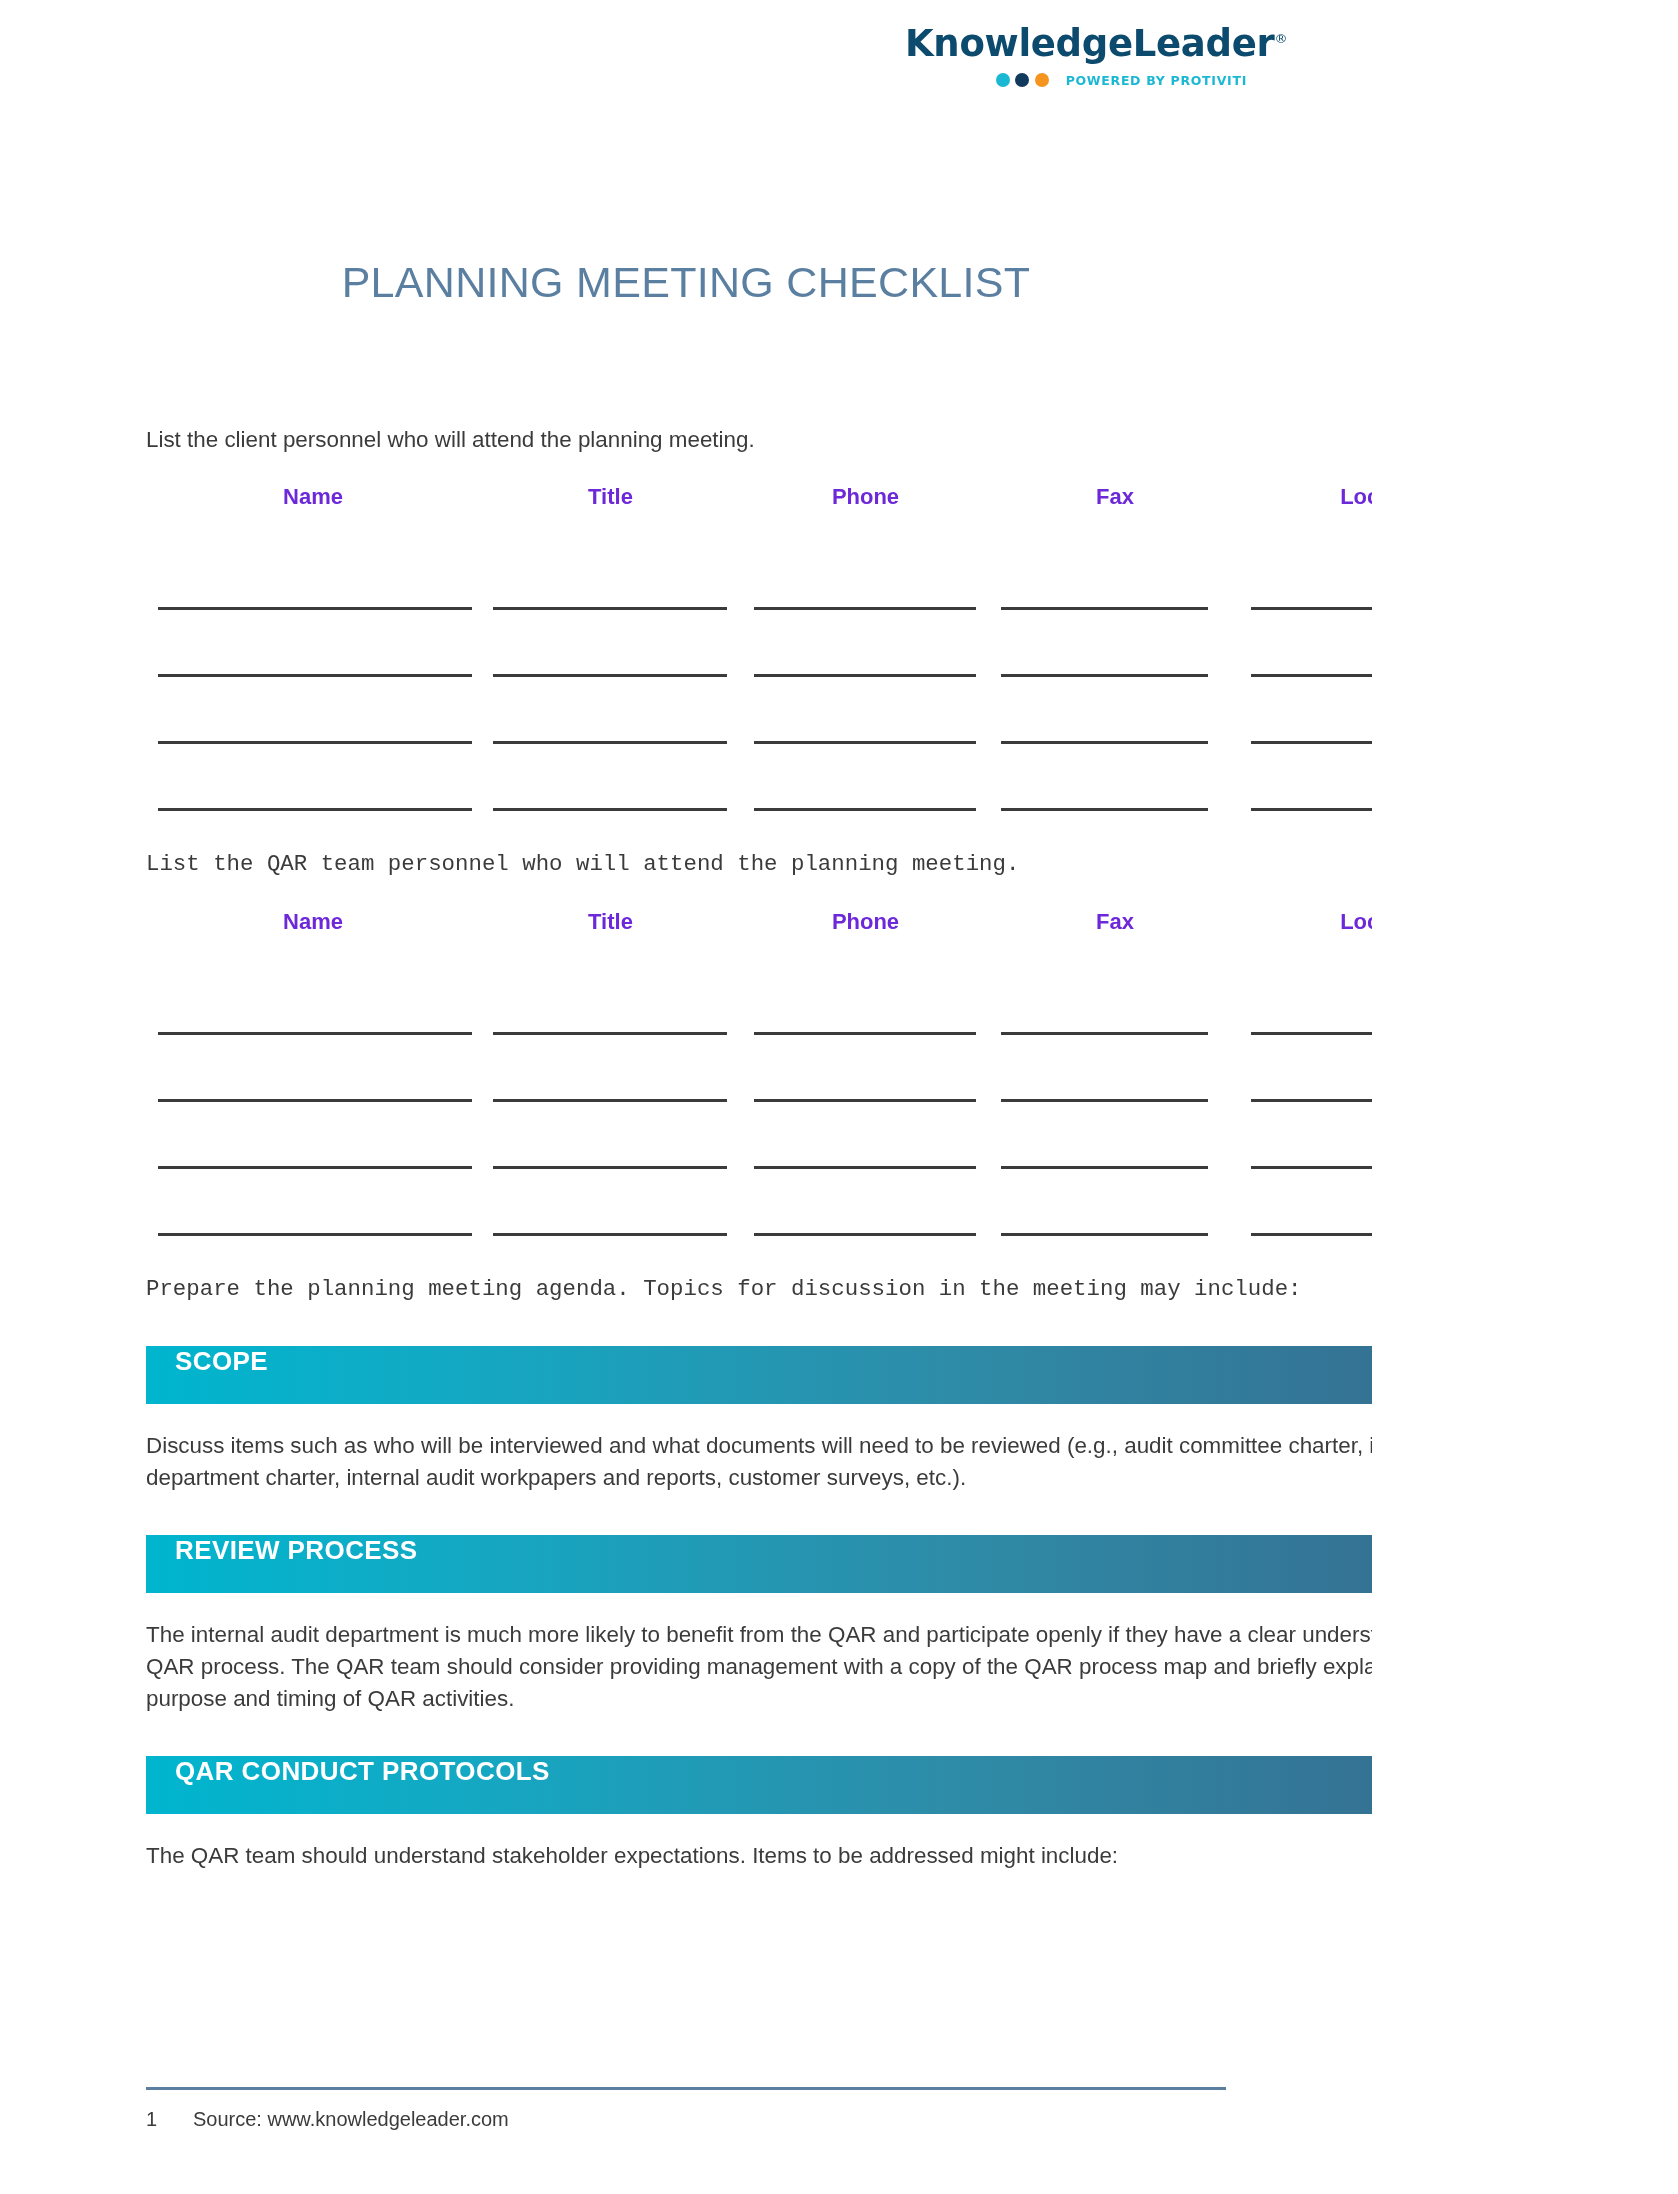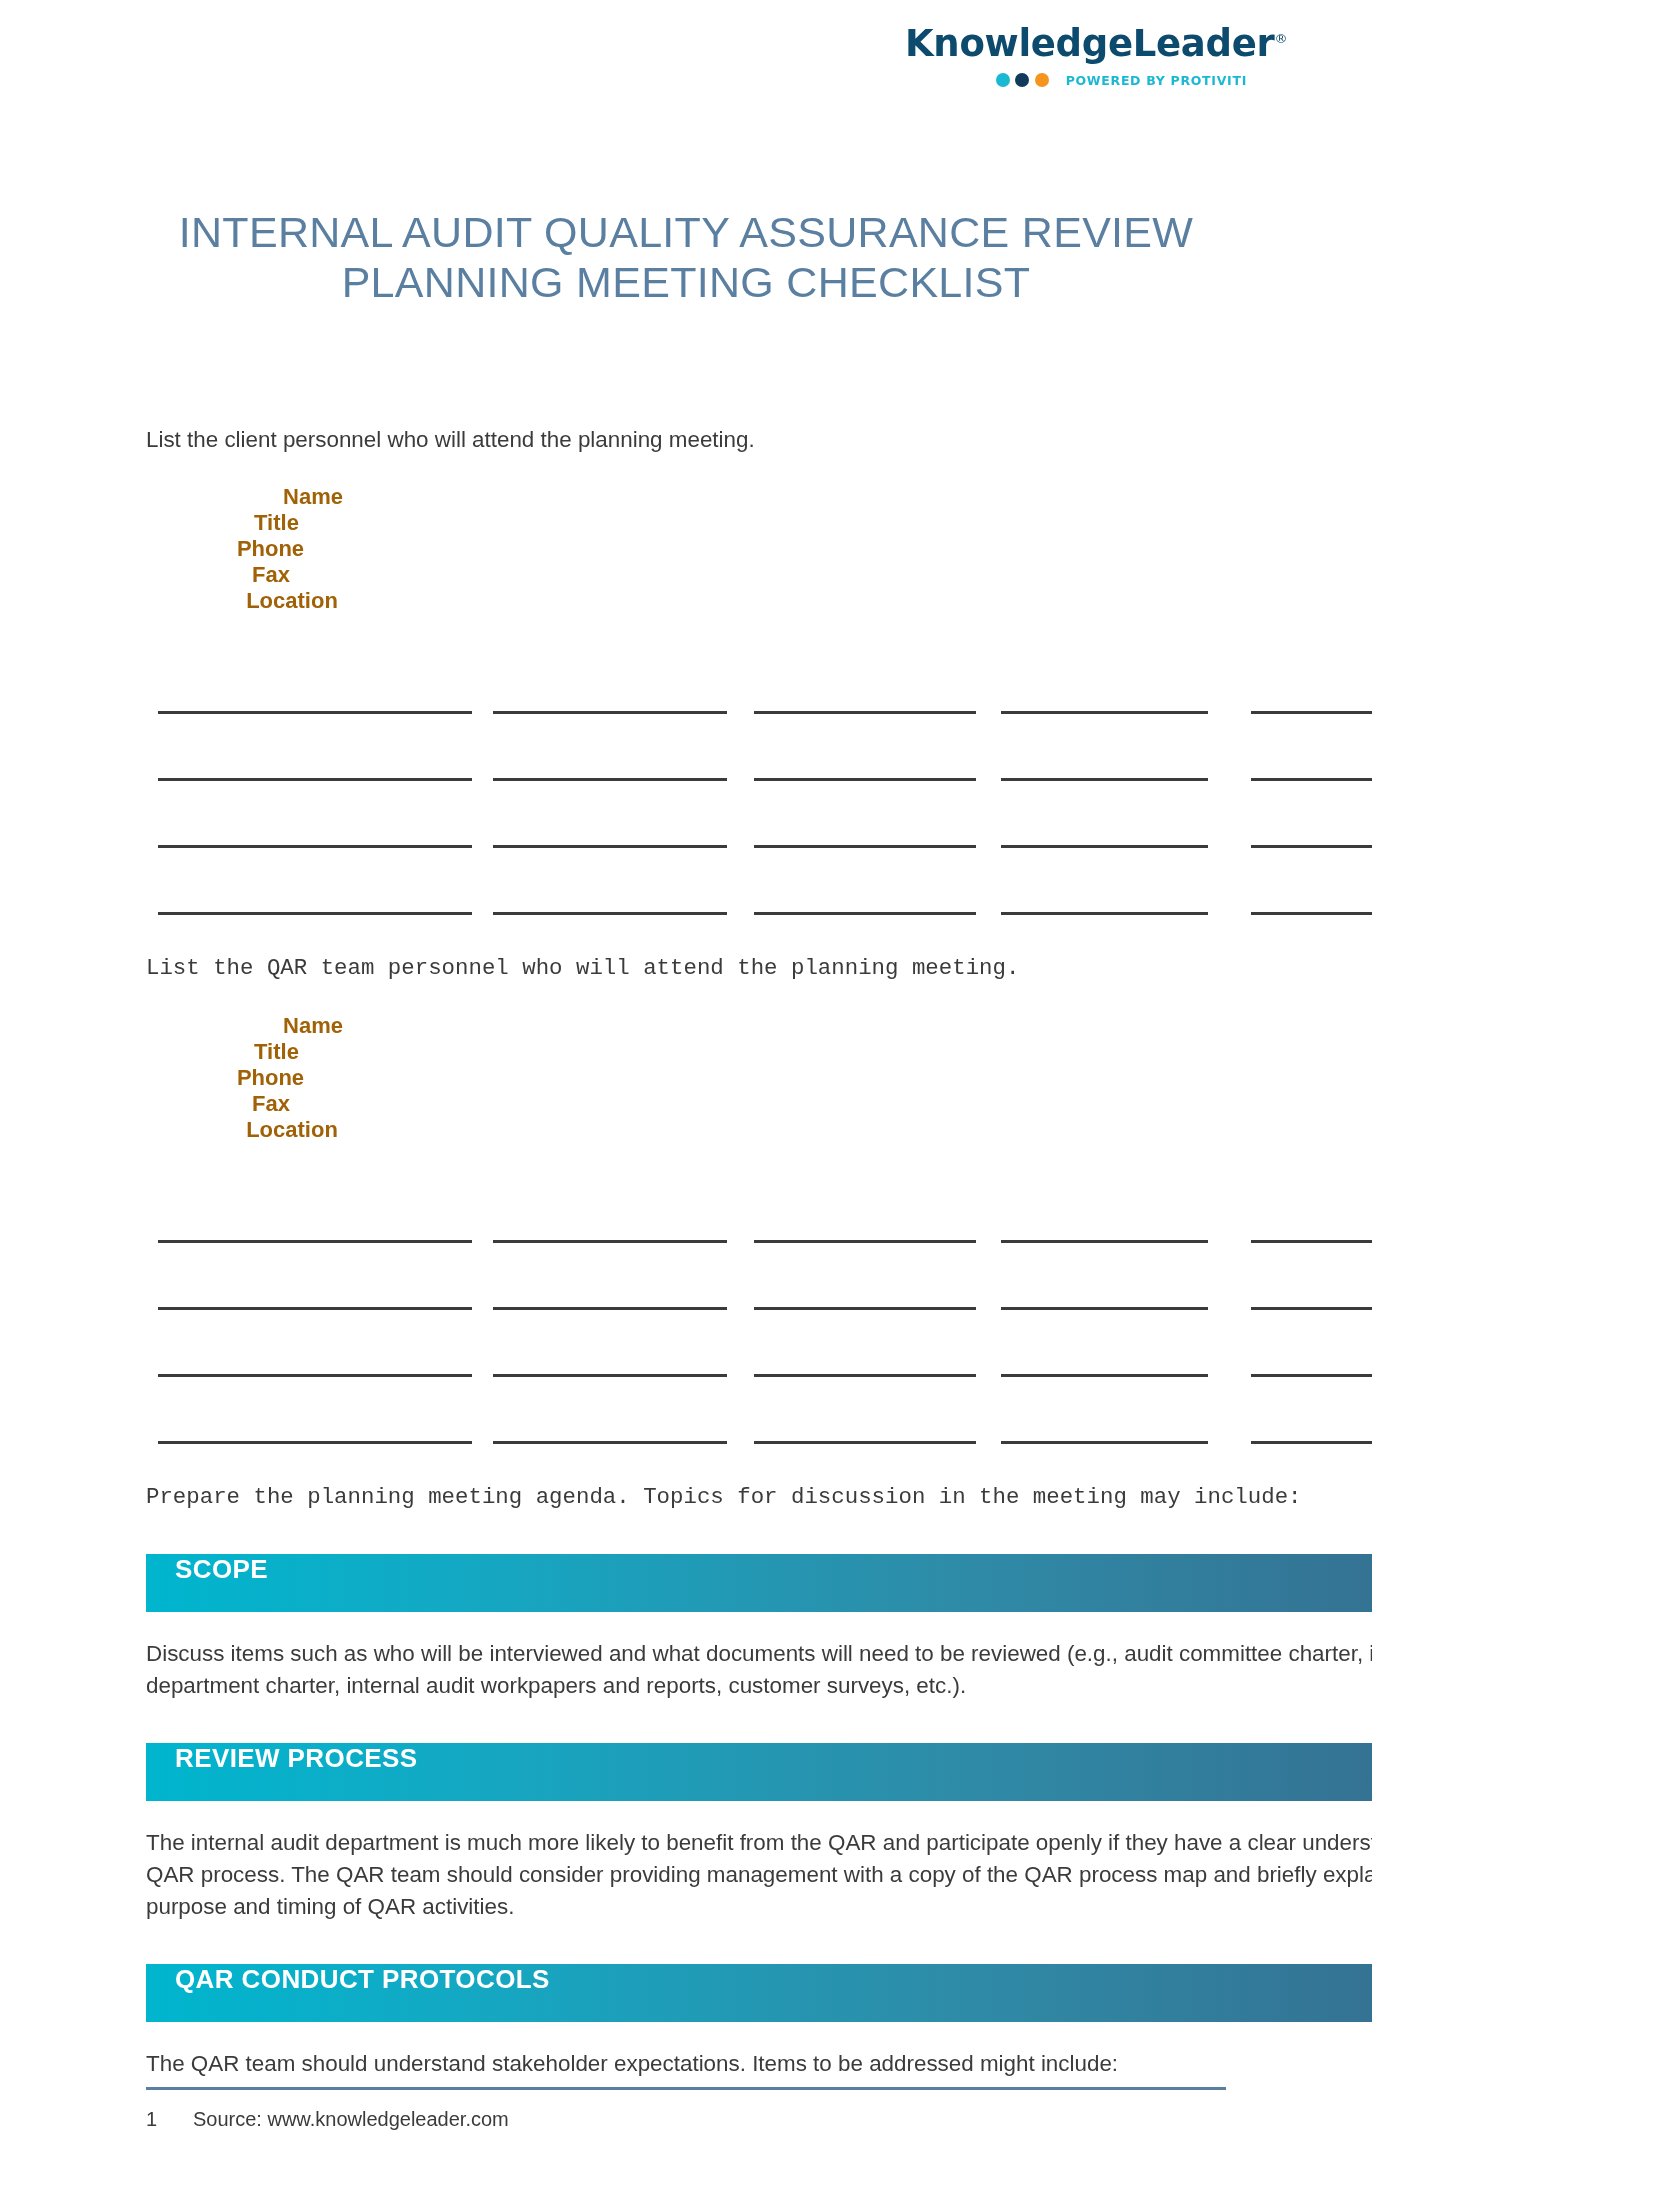--- a/index.html
+++ b/index.html
@@ -118,23 +118,22 @@
 
   .lead-in { margin-top: 36px; }
 
   
   .ptable { margin-top: 28px; width: 100%; }
 
   .ptable-head {
     display: flex;
     font-size: 22px;
     font-weight: 700;
-    color: #a16207;
+    color: #6d28d9;
     margin-bottom: 0;
-    flex-direction: column;
   }
   .ptable-head .th {
     text-align: center;
     box-sizing: border-box;
   }
 
   .ptable-rows { margin-top: 33px; }
   .ptable-row {
     display: flex;
     height: 67px;
@@ -224,21 +223,21 @@
       <span class="logo-dots">
         <i class="dot-cyan"></i>
         <i class="dot-navy"></i>
         <i class="dot-orange"></i>
       </span>
       <span class="logo-tag">POWERED BY PROTIVITI</span>
     </div>
   </div>
 
   <h1 class="doc-title">
-    <span>INTERNAL AUDIT QUALITY ASSURANCE REVIEW</span><br>
+    <br>
     <span>PLANNING MEETING CHECKLIST</span>
   </h1>
 
   <div class="content">
 
 
     <div class="body-text lead-in">List the client personnel who will attend the planning meeting.</div>
 
     <div class="ptable">
       <div class="ptable-head">

